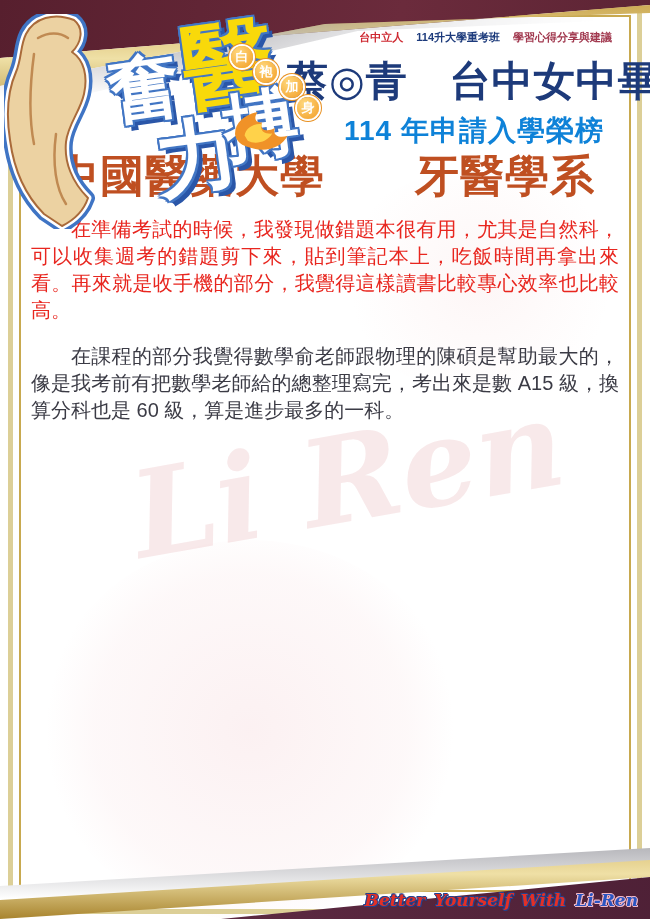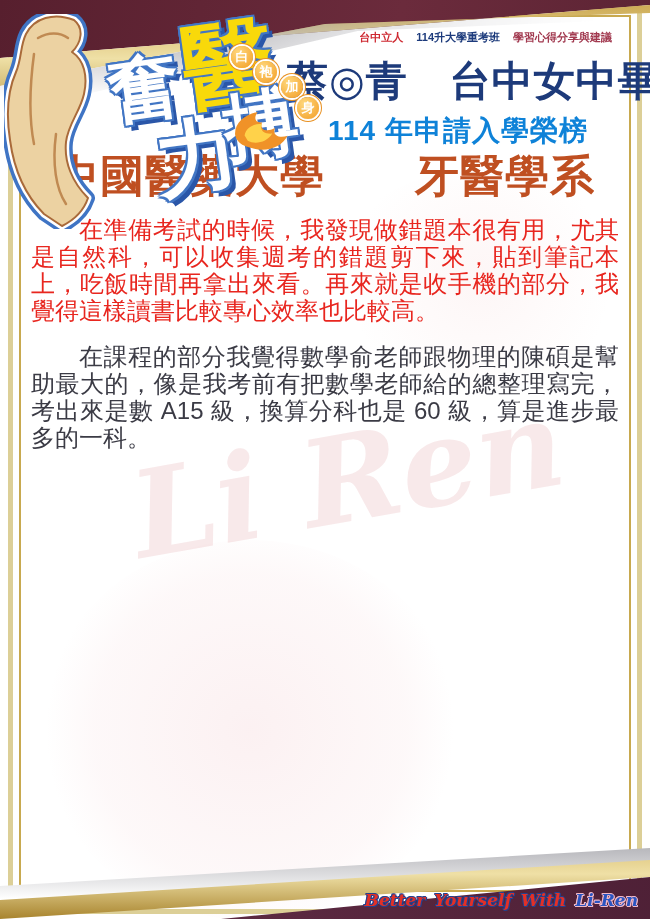--- a/index.html
+++ b/index.html
@@ -70,21 +70,21 @@
     background:radial-gradient(circle at 35% 30%,#ffd97e,#f29b23);
     color:#fff;font-size:13px;font-weight:bold;display:flex;align-items:center;justify-content:center;
     box-shadow:0 0 0 2px #ffffff,0 0 0 3px #e89020;}
   .badge:nth-child(1){left:231px;top:46px;}
   .badge:nth-child(2){left:255px;top:61px;}
   .badge:nth-child(3){left:281px;top:76px;}
   .badge:nth-child(4){left:297px;top:97px;}
   .flame-icon{position:absolute;left:232px;top:108px;width:58px;height:44px;transform:rotate(8deg);}
   
   .body-text{position:absolute;top:216px;left:31px;right:31px;z-index:4;
-    font-size:24px;line-height:27px;text-align:justify;}
+    font-size:20px;line-height:27px;text-align:justify;}
   .para{margin:0 0 19px 0;text-indent:2em;}
 </style>
 </head>
 <body>
 
 <div class="wm-blob1"></div>
 <div class="wm-blob2"></div>
 <div class="wm-text">Li Ren</div>
 
 <div class="frame-outer"></div>
@@ -93,21 +93,21 @@
 <div class="top-deco">
   <div class="top-maroon"></div>
   <div class="top-gold"></div>
   <div class="top-silver"></div>
 </div>
 
 <div class="tagline">
   <span class="t-org" style="color: rgb(206, 40, 48);">台中立人</span><span class="t-class" style="color: rgb(29, 59, 124);">114升大學重考班</span><span class="t-topic" style="color: rgb(162, 58, 80);">學習心得分享與建議</span>
 </div>
 <div class="student-name" style="color: rgb(29, 58, 122);">蔡◎青　台中女中畢</div>
-<div class="subtitle" style="color: rgb(14, 130, 216);">114 年申請入學榮榜</div>
+<div class="subtitle" style="color: rgb(14, 130, 216); margin-left: 16px;">114 年申請入學榮榜</div>
 <div class="main-title" style="color: rgb(191, 79, 33);">中國醫藥大學　　牙醫學系</div>
 
 <div class="logo-group">
   <svg class="arm-icon" viewBox="0 0 104 215">
     <path d="M70,6 C50,-2 30,4 22,20 C16,32 18,44 12,58 C4,76 2,100 6,126 C10,156 22,182 40,200 L58,212 C70,206 80,196 84,184 C68,168 60,148 62,128 C64,110 76,98 80,80 C84,62 80,46 68,38 C78,28 80,14 70,6 Z" fill="none" stroke="#3f74c4" stroke-width="14" stroke-linejoin="round"></path>
     <path d="M70,6 C50,-2 30,4 22,20 C16,32 18,44 12,58 C4,76 2,100 6,126 C10,156 22,182 40,200 L58,212 C70,206 80,196 84,184 C68,168 60,148 62,128 C64,110 76,98 80,80 C84,62 80,46 68,38 C78,28 80,14 70,6 Z" fill="#ecd2a2" stroke="#ffffff" stroke-width="7" stroke-linejoin="round"></path>
     <path d="M70,6 C50,-2 30,4 22,20 C16,32 18,44 12,58 C4,76 2,100 6,126 C10,156 22,182 40,200 L58,212 C70,206 80,196 84,184 C68,168 60,148 62,128 C64,110 76,98 80,80 C84,62 80,46 68,38 C78,28 80,14 70,6 Z" fill="#ecd2a2" stroke="#a96a3a" stroke-width="2" stroke-linejoin="round"></path>
     <path d="M30,40 C26,70 24,100 30,130 M52,120 C48,150 52,175 62,190 M34,24 C44,18 56,18 64,24" fill="none" stroke="#c08a52" stroke-width="2.5" stroke-linecap="round"></path>
   </svg>
   <div id="logo-chars">

